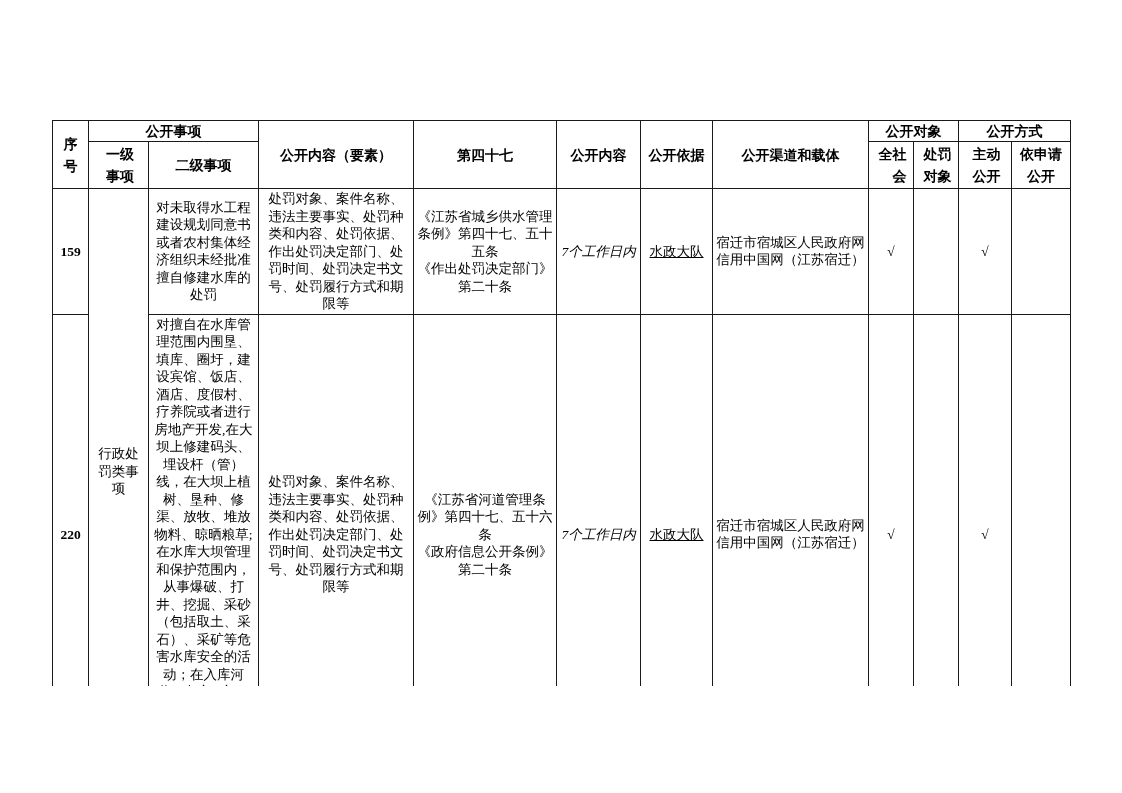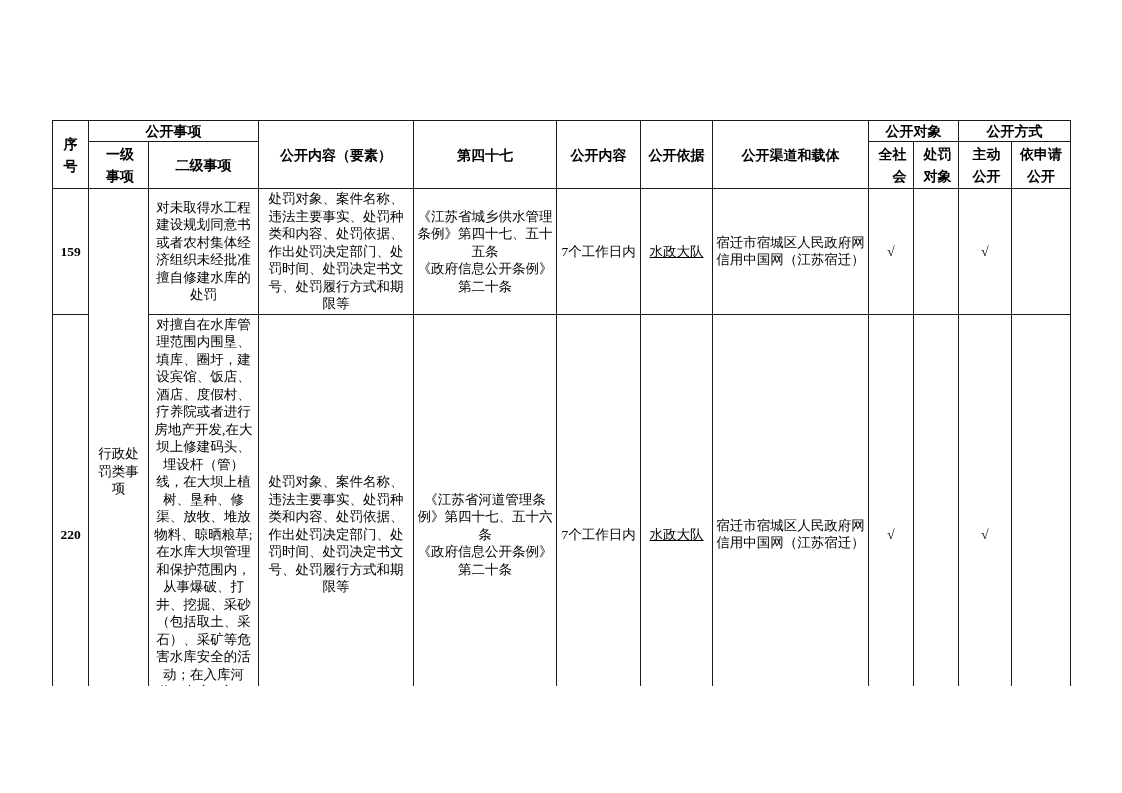--- a/index.html
+++ b/index.html
@@ -45,21 +45,21 @@
     white-space: pre-line;
   }
   tr.hdr-top  { height: 21px; }
   tr.hdr-sub  { height: 47px; }
   tr.row-159  { height: 104px; }
   tr.row-160  { height: 380px; }
   .wrap-1 { display: inline-block; width: 1.3em; line-height: 22px; }
   .wrap-2 { display: inline-block; width: 2.2em; line-height: 22px; text-align: right; }
   .wrap-3 { display: inline-block; width: 3.3em; line-height: 22px; }
   td.cell-no   { font-size: 14px; font-weight: bold; }
-  td.cell-time { white-space: nowrap; padding: 0; font-size: 13px; }
+  td.cell-time { white-space: nowrap; padding: 0; font-size: 13px; font-style: italic; }
   td.cell-subject { white-space: nowrap; padding: 0; text-decoration: underline; }
   td.cell-level1 .lv1wrap { display: inline-block; width: 3.1em; }
   td.cell-check { font-size: 13px; }
   td.cell-basis { font-size: 13px; }
   td.cell-channel { font-size: 13px; }
 </style>
 </head>
 <body>
 
 <div class="page">
@@ -99,21 +99,21 @@
         <th><span class="wrap-3">依申请公开</span></th>
       </tr>
     </thead>
     <tbody>
       <tr class="row-159">
         <td class="cell-no">159</td>
         <td rowspan="2" class="cell-level1"><span class="lv1wrap">行政处罚类事项</span></td>
         <td>对未取得水工程建设规划同意书或者农村集体经济组织未经批准擅自修建水库的处罚</td>
         <td>处罚对象、案件名称、违法主要事实、处罚种类和内容、处罚依据、作出处罚决定部门、处罚时间、处罚决定书文号、处罚履行方式和期限等</td>
         <td class="cell-basis">《江苏省城乡供水管理条例》第四十七、五十五条
-《政府信息公开条例》第二十条</td>
+《作出处罚决定部门》第二十条</td>
         <td class="cell-time">7个工作日内</td>
         <td class="cell-subject">水政大队</td>
         <td class="cell-channel">宿迁市宿城区人民政府网
 信用中国网（江苏宿迁）</td>
         <td class="cell-check">√</td>
         <td class="cell-check"></td>
         <td class="cell-check">√</td>
         <td class="cell-check"></td>
       </tr>
       <tr class="row-160">

